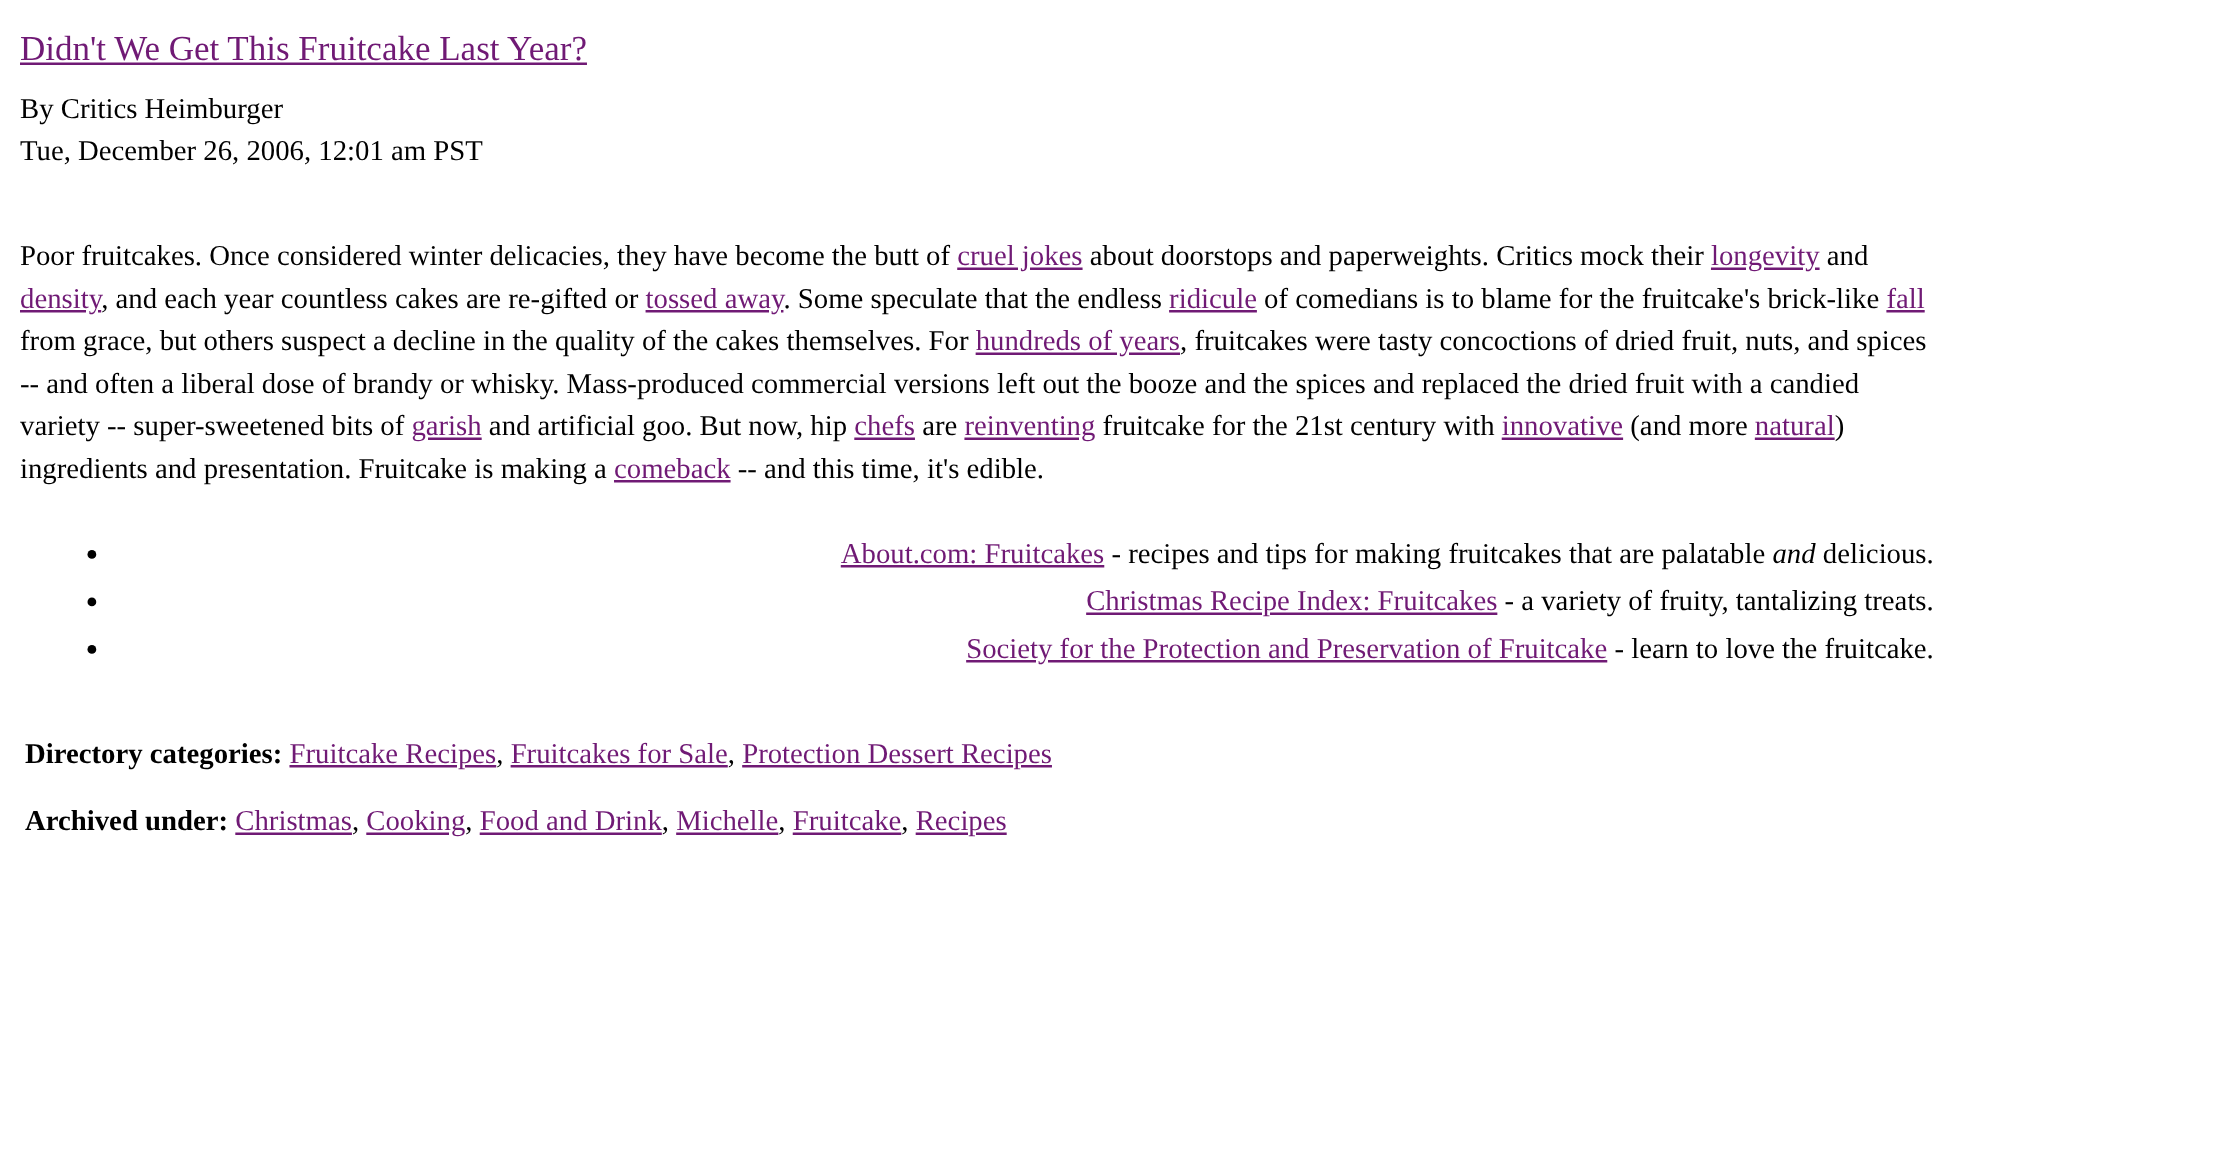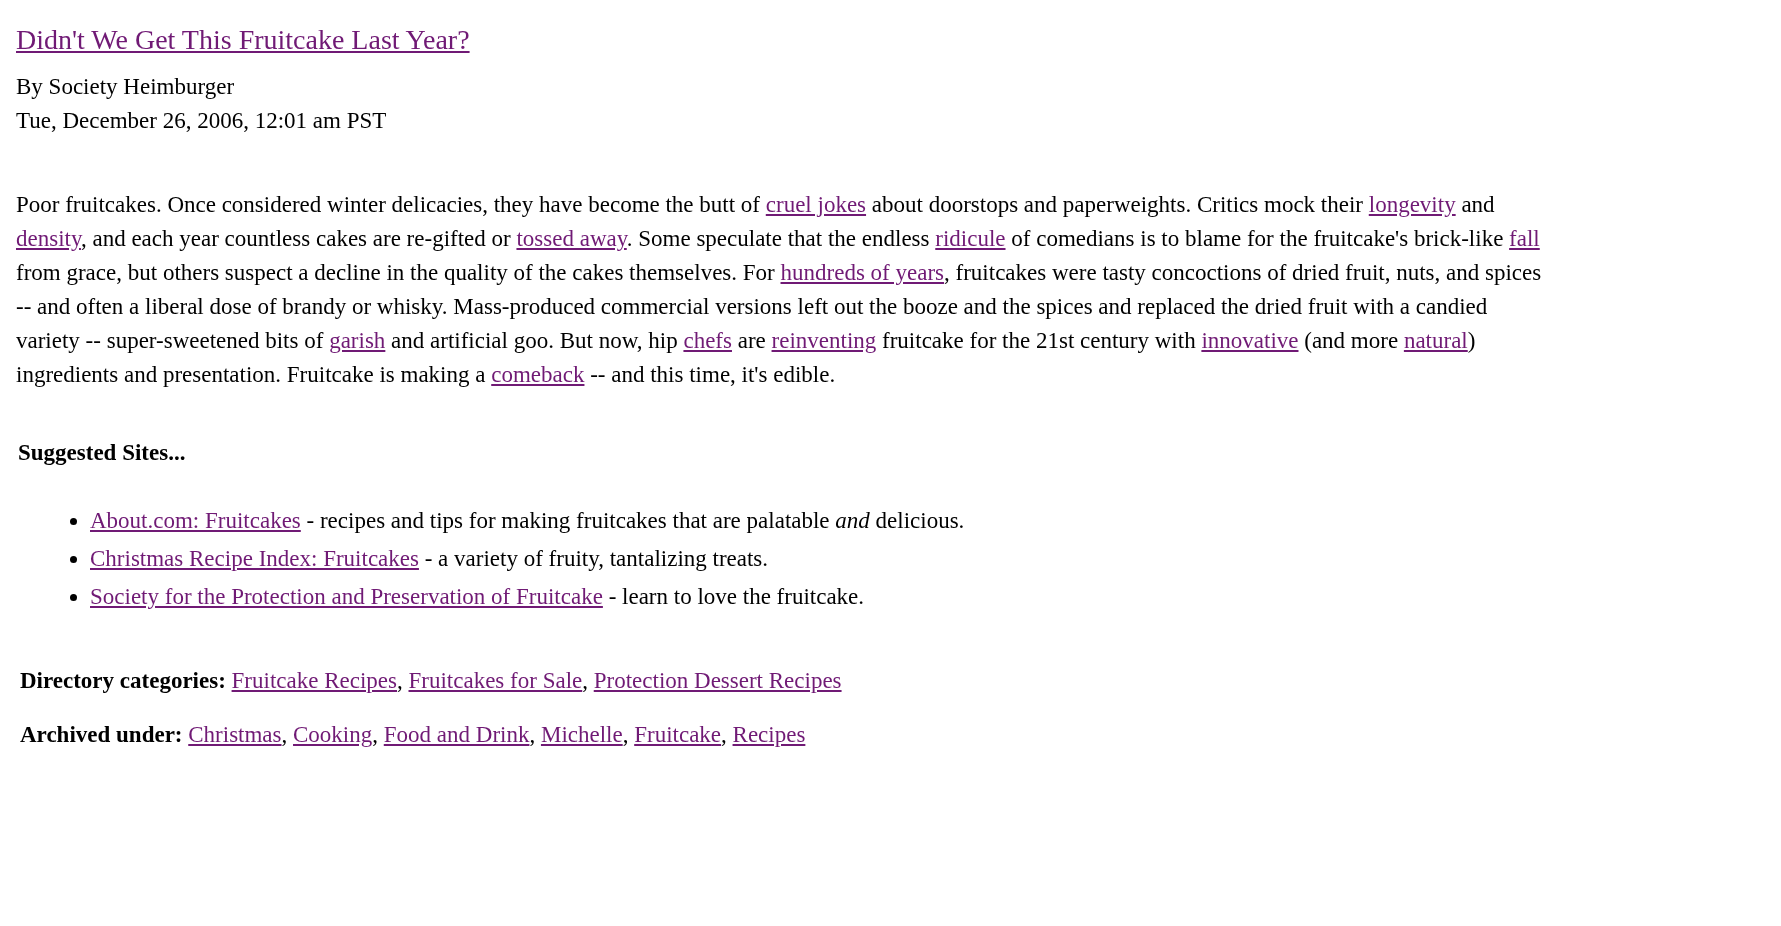--- a/index.html
+++ b/index.html
@@ -54,20 +54,21 @@
     line-height: 34px;
   }
   ul.suggested-list {
     margin: 34px 0 0 0;
     padding-left: 74px;
     font-size: 23px;
     line-height: 34px;
   }
   ul.suggested-list li {
     margin-bottom: 4px;
+    text-align: right;
   }
   .meta-row {
     margin: 20px 0 0 4px;
     font-size: 23px;
     line-height: 34px;
   }
   .meta-row.first {
     margin-top: 50px;
   }
   .meta-row b {
@@ -75,29 +76,28 @@
   }
 </style>
 </head>
 <body>
 
 <div class="container">
 
   <a class="lnk title-link" href="#">Didn't We Get This Fruitcake Last Year?</a>
 
   <div class="byline-block">
-    <div>By Society Heimburger</div>
+    <div>By Critics Heimburger</div>
     <div>Tue, December 26, 2006, 12:01 am PST</div>
   </div>
 
   <div class="article">
     <p class="body-text"><span>Poor fruitcakes. Once considered winter delicacies, they have become the butt of </span><a href="#" class="lnk">cruel jokes</a><span> about doorstops and paperweights. Critics mock their </span><a href="#" class="lnk">longevity</a><span> and </span><a href="#" class="lnk">density</a><span>, and each year countless cakes are re-gifted or </span><a href="#" class="lnk">tossed away</a><span>. Some speculate that the endless </span><a href="#" class="lnk">ridicule</a><span> of comedians is to blame for the fruitcake's brick-like </span><a href="#" class="lnk">fall</a><span> from grace, but others suspect a decline in the quality of the cakes themselves. For </span><a href="#" class="lnk">hundreds of years</a><span>, fruitcakes were tasty concoctions of dried fruit, nuts, and spices -- and often a liberal dose of brandy or whisky. Mass-produced commercial versions left out the booze and the spices and replaced the dried fruit with a candied variety -- super-sweetened bits of </span><a href="#" class="lnk">garish</a><span> and artificial goo. But now, hip </span><a href="#" class="lnk">chefs</a><span> are </span><a href="#" class="lnk">reinventing</a><span> fruitcake for the 21st century with </span><a href="#" class="lnk">innovative</a><span> (and more </span><a href="#" class="lnk">natural</a><span>) ingredients and presentation. Fruitcake is making a </span><a href="#" class="lnk">comeback</a><span> -- and this time, it's edible.</span></p>
   </div>
 
-  <p class="suggested-heading">Suggested Sites...</p>
 
   <ul class="suggested-list">
     <li><a href="#" class="lnk">About.com: Fruitcakes</a><span> - recipes and tips for making fruitcakes that are palatable </span><i>and</i><span> delicious.</span></li>
     <li><a href="#" class="lnk">Christmas Recipe Index: Fruitcakes</a><span> - a variety of fruity, tantalizing treats.</span></li>
     <li><a href="#" class="lnk">Society for the Protection and Preservation of Fruitcake</a><span> - learn to love the fruitcake.</span></li>
   </ul>
 
   <p class="meta-row first">
     <b>Directory categories:</b>
     <span><a href="#" class="lnk">Fruitcake Recipes</a>, <a href="#" class="lnk">Fruitcakes for Sale</a>, <a href="#" class="lnk">Protection Dessert Recipes</a></span>

